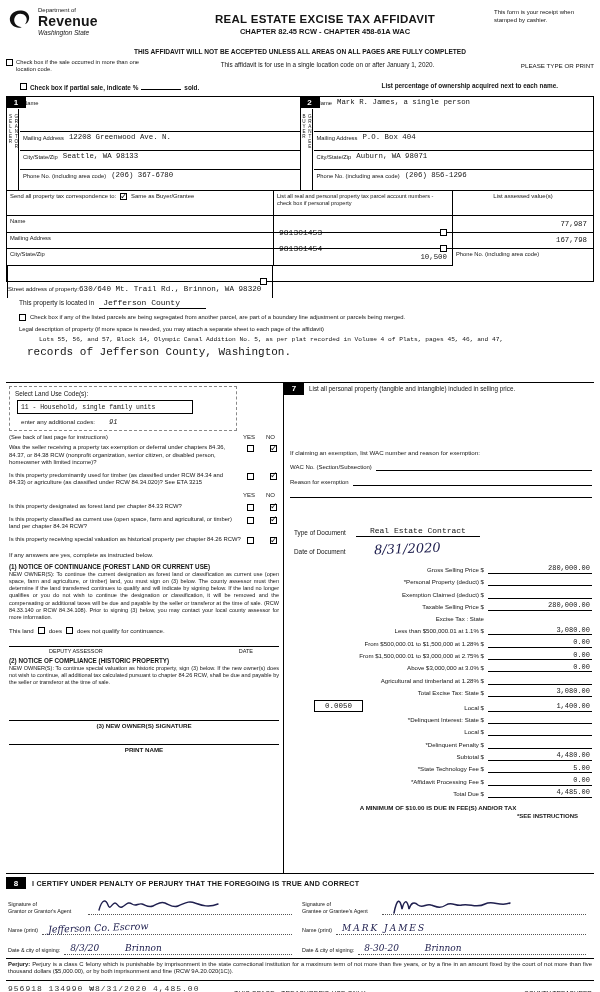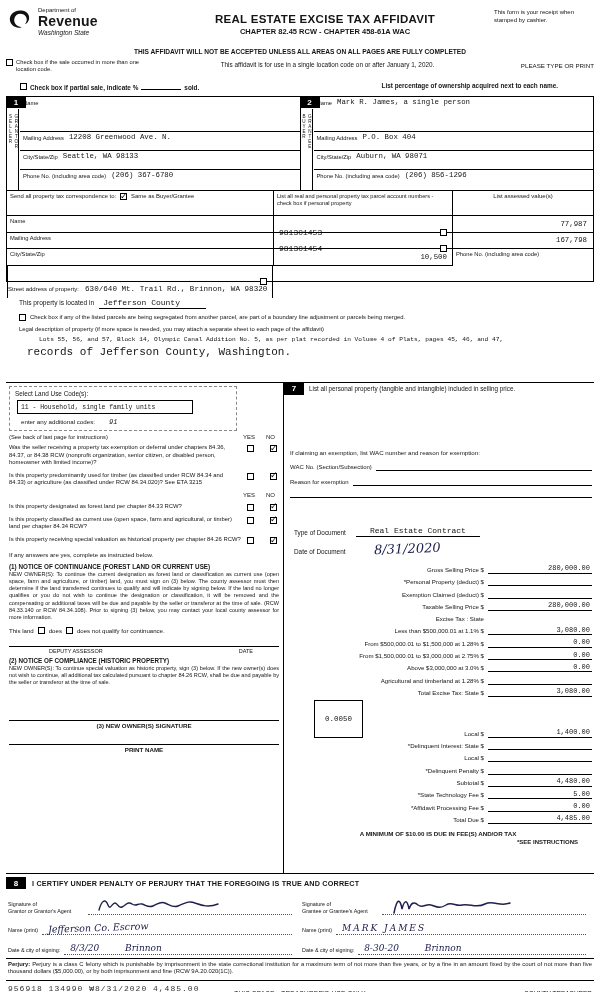--- a/index.html
+++ b/index.html
@@ -51,21 +51,21 @@
   .hd{padding:2px 3px;box-sizing:border-box;}
   .sendrow{display:flex;gap:4px;align-items:flex-start;font-size:5.9px;padding:2px 3px;}
   .c-m.hd{font-size:5.6px;line-height:1.25;}
   .c-r.hd{font-size:6px;text-align:center;}
   .rt{border-top:1px solid #000;}
   .lab{font-size:5.8px;padding:2px 3px;box-sizing:border-box;}
   .pcell{display:flex;align-items:center;justify-content:space-between;padding:16px 5px;box-sizing:border-box;}
   .pnum{font-size:8px;}
   .vcell{display:flex;align-items:center;justify-content:flex-end;padding:0 6px;font-size:7.4px;box-sizing:border-box;}
   
-  .street{display:flex;gap:6px;align-items:baseline;margin:3px 0 0 2px;height:10px;}
+  .street{display:flex;align-items:baseline;margin:3px 0 0 2px;height:10px;}
   .s-lab{font-size:6px;}
   .s-val{font-size:7.6px;}
   .located{margin:3px 0 0 13px;display:flex;gap:5px;align-items:baseline;font-size:6.6px;height:12px;}
   .loc-val{font-size:8px;border-bottom:1px solid #000;padding:0 26px 1px 4px;}
   .seg{display:flex;gap:4px;margin:4px 0 0 13px;font-size:5.9px;align-items:flex-start;height:9px;}
   .legal{margin:3px 0 0 13px;height:52px;}
   .legal-lab{font-size:5.9px;}
   .legal-1{font-size:6.2px;margin:4px 0 0 20px;}
   .legal-2{font-size:11px;margin:3px 0 0 8px;}
   
@@ -110,21 +110,21 @@
   .docrow{display:flex;align-items:flex-end;gap:10px;margin-top:4px;padding-left:10px;height:15px;}
   .doclab{font-size:6.4px;white-space:nowrap;padding-bottom:1px;}
   .docval{font-size:8px;border-bottom:1px solid #000;padding:0 14px 1px;}
   .hand-big{font-size:13px;transform:rotate(-2deg);display:inline-block;padding:0 18px;}
   .taxblock{margin-top:6px;}
   .trow{display:flex;justify-content:flex-end;align-items:flex-end;margin-top:2.8px;}
   .tlab{font-size:6.1px;text-align:right;padding-bottom:1px;}
   .tval{width:104px;margin-left:4px;border-bottom:1px solid #000;font-size:7px;text-align:right;
         height:9.5px;padding-right:2px;box-sizing:border-box;}
   .tval.noline{border-bottom:none;}
-  .ratebox{border:1px solid #000;font-size:7.5px;padding:14px 10px;margin-right:auto;margin-left:30px;}
+  .ratebox{border:1px solid #000;font-size:7.5px;padding:1px 10px;margin-right:auto;margin-left:30px;}
   .minnote{font-size:6.2px;font-weight:bold;text-align:center;margin-top:6px;}
   .seeinstr{font-size:6px;font-weight:bold;text-align:right;margin-top:2px;padding-right:14px;}
   
   .s8hdr{display:flex;align-items:center;gap:6px;height:13px;margin-top:3px;}
   .s8num{width:20px;height:12px;background:#000;color:#fff;font-weight:bold;font-size:8px;
          display:flex;align-items:center;justify-content:center;}
   .s8txt{font-weight:bold;font-size:7.2px;letter-spacing:.2px;}
   .siggrid{display:flex;}
   .sighalf{flex:1;padding:2px 8px 0 2px;box-sizing:border-box;}
   .sigrow{display:flex;align-items:flex-end;height:23px;}

